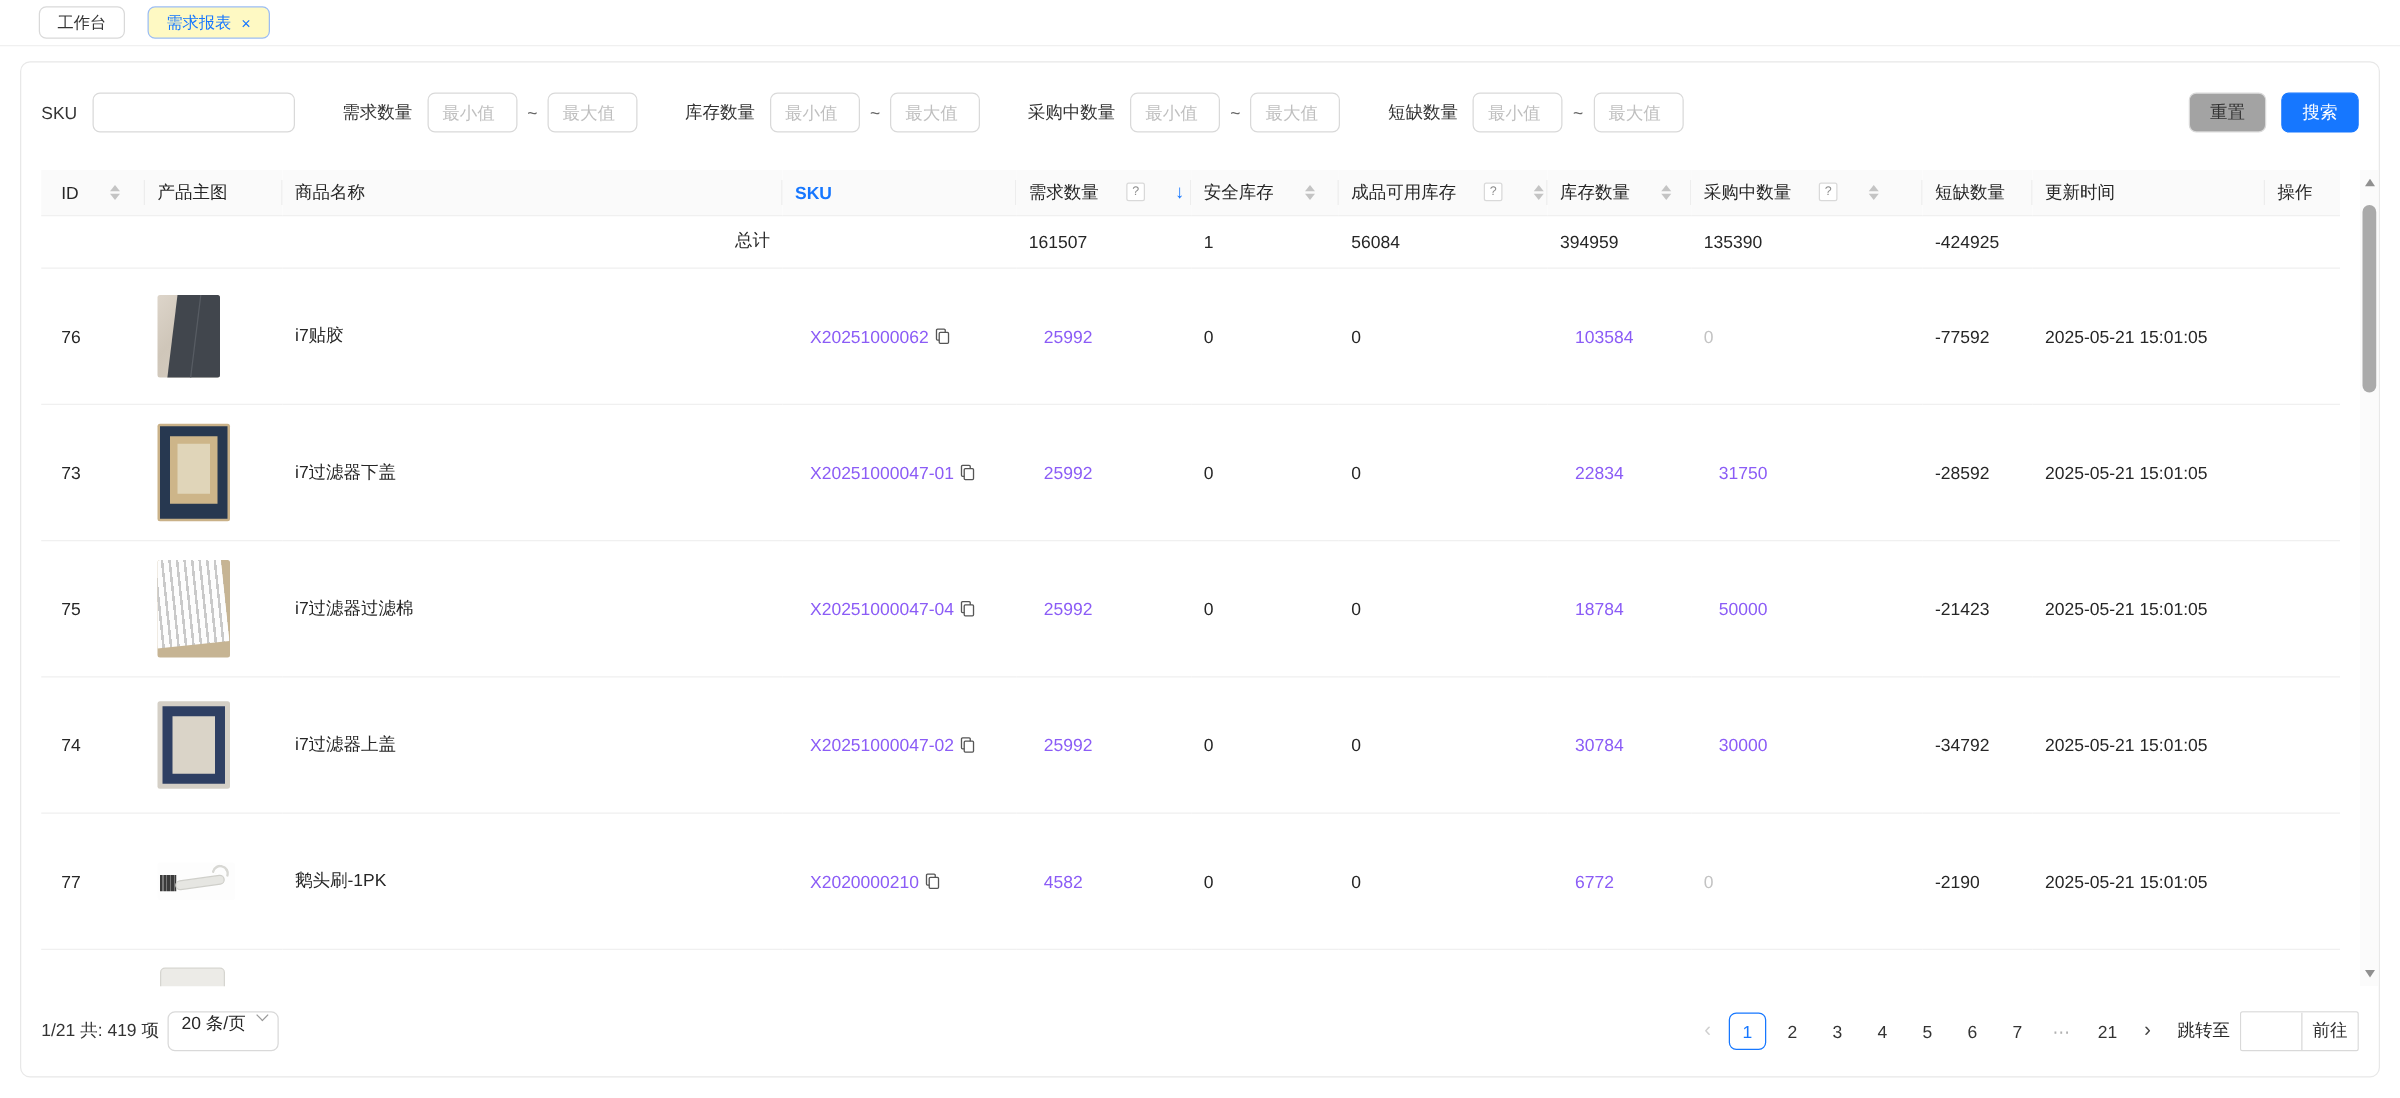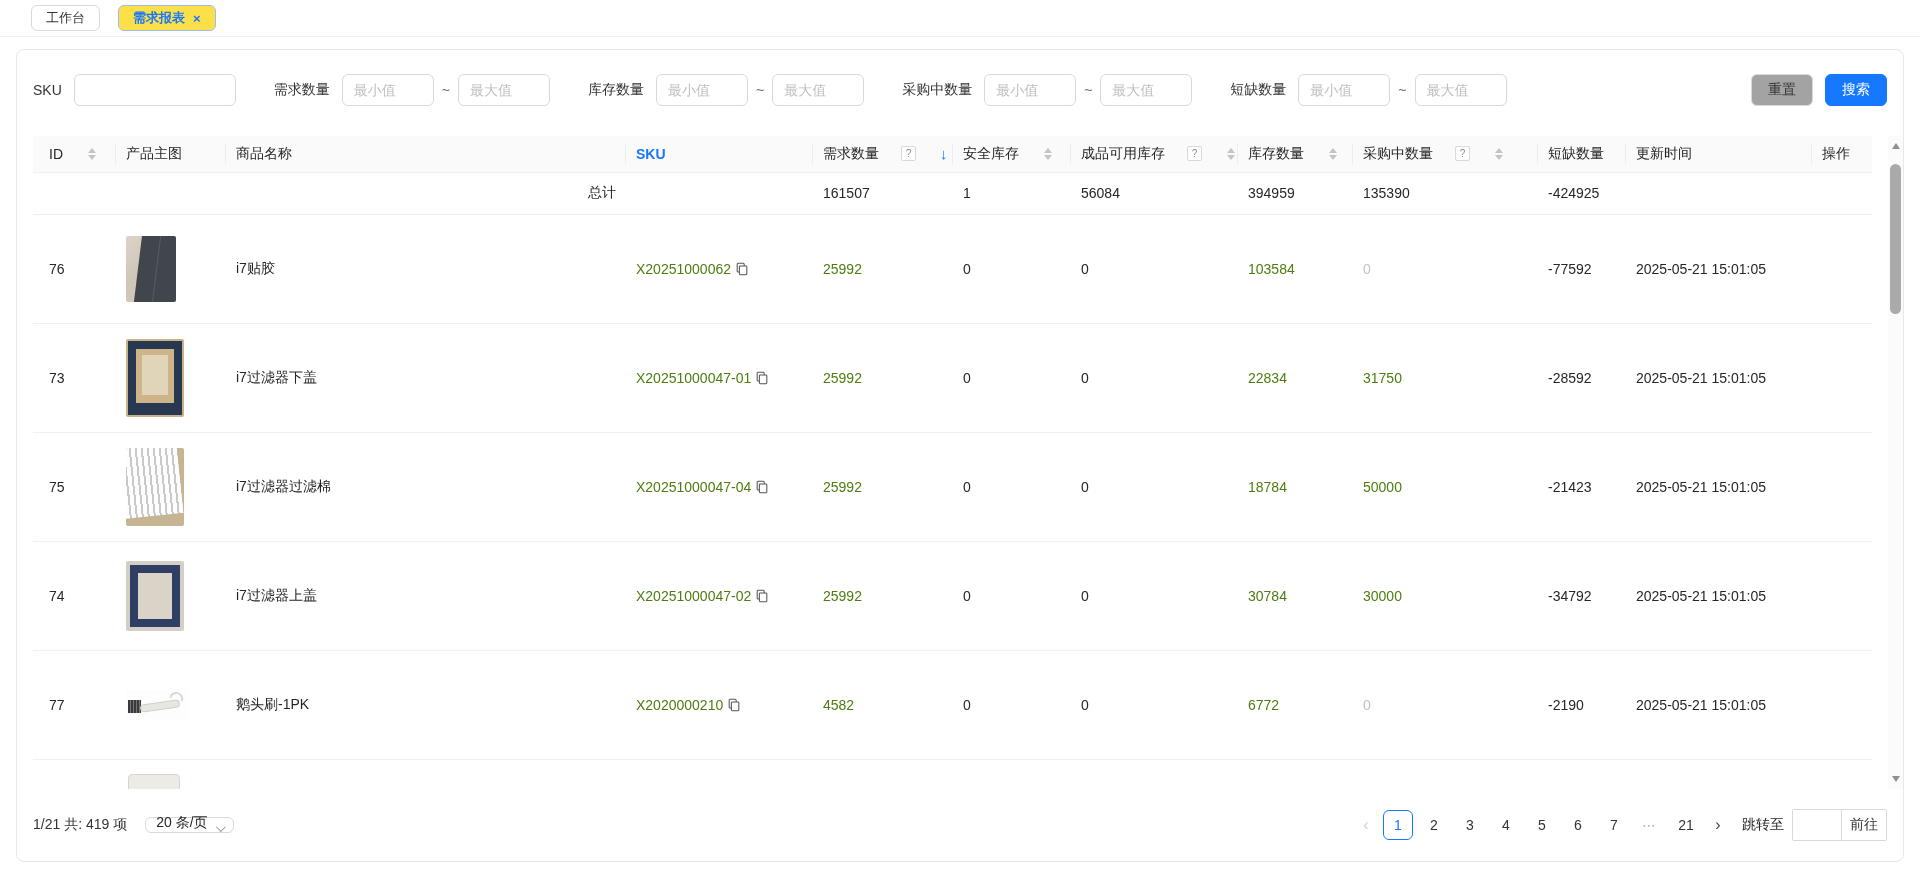--- a/index.html
+++ b/index.html
@@ -4,36 +4,36 @@
 <style>
   * { margin:0; padding:0; box-sizing:border-box; }
   html,body { width:1920px; height:878px; background:#fff; overflow:hidden;
     font-family:"Liberation Sans","DejaVu Sans",sans-serif; font-size:14px; color:#262626; }
 
   
   .tabbar { height:37px; display:flex; align-items:center; gap:18px; padding-left:31px;
     border-bottom:1px solid #f0f0f0; background:#fff; }
   .tab { height:26px; display:inline-flex; align-items:center; gap:8px; padding:0 14px;
     border:1px solid #d9d9d9; border-radius:6px; background:#fff; font-size:13px; color:#333; cursor:pointer; }
-  .tab.active { background:#fde047; border-color:#9cbdf3; color:#1677ff;font-weight:bold; }
+  .tab.active { background:#fef9c3; border-color:#9cbdf3; color:#1677ff; }
   .tab .close { font-size:13px; color:#1677ff; line-height:1; }
 
   
   .card { margin:12px 16px 16px; height:813px; border:1px solid #e8e8e8; border-radius:8px;
     background:#fff; overflow:hidden; display:flex; flex-direction:column; }
 
   
   .filterbar { display:flex; align-items:center; padding:24px 16px 30px 16px; flex:0 0 auto; }
   .fgroup { display:flex; align-items:center; margin-right:38px; }
   .fgroup .flabel { margin-right:12px; color:#333; white-space:nowrap; }
   .inp { height:32px; border:1px solid #d9d9d9; border-radius:6px; padding:0 11px; font-size:14px;
     font-family:inherit; color:#262626; outline:none; background:#fff; }
   .inp::placeholder { color:#bfbfbf; }
   .inp.sku { width:162px; }
-  .inp.minmax { width:92px; }
+  .inp.minmax { width:72px; }
   .tilde { margin:0 8px; color:#666; }
   .factions { margin-left:auto; display:flex; gap:12px; }
   .btn { height:32px; padding:0 16px; border-radius:6px; font-size:14px; font-family:inherit; cursor:pointer; }
   .btn.default { background:#a3a3a3; border:1px solid #d9d9d9; color:#333; }
   .btn.primary { background:#1677ff; border:1px solid #1677ff; color:#fff; }
 
   
   .table-wrap { position:relative; height:653px; overflow:hidden; padding:0 0 0 16px; flex:0 0 auto; }
   table { border-collapse:collapse; table-layout:fixed; width:1839px; }
   th { height:36px; background:#fafafa; font-weight:500; text-align:left; padding:0 10px;
@@ -41,21 +41,21 @@
   th:not(:last-child)::after { content:""; position:absolute; right:0; top:8px; bottom:8px; width:1px; background:#ededed; }
   th:first-child { padding-left:16px; }
   td { padding:0 10px; border-bottom:1px solid #f0f0f0; vertical-align:middle; white-space:nowrap; }
   td:first-child { padding-left:16px; }
   tr.summary td { height:42px; }
   tr.datarow td { height:109px; }
   tr.partialrow td { height:60px; border-bottom:none; vertical-align:top; padding-top:6px; }
   .th-flex { display:inline-flex; align-items:center; gap:22px; }
   .th-sku { color:#1677ff; font-weight:600; }
   .t-center { text-align:right; }
-  .link { color:#4d7c0f; text-decoration:none; cursor:pointer; }
+  .link { color:#8b5cf6; text-decoration:none; cursor:pointer;margin-left:12px; }
   .muted { color:#c3c3c3; }
 
   
   .sorter { display:inline-flex; flex-direction:column; gap:2px; margin-left:3px; }
   .caret-up { width:0; height:0; border-left:4px solid transparent; border-right:4px solid transparent;
     border-bottom:5px solid #c4c4c4; }
   .caret-down { width:0; height:0; border-left:4px solid transparent; border-right:4px solid transparent;
     border-top:5px solid #c4c4c4; }
   .sort-active-desc { color:#1677ff; font-size:15px; font-weight:bold; margin-left:2px; }
 
@@ -95,22 +95,22 @@
   .vscroll { position:absolute; top:0; right:0; width:15px; height:653px; background:#fbfbfb; }
   .sb-btn { position:absolute; left:0; width:15px; height:16px; display:flex; align-items:center; justify-content:center; }
   .sb-btn.up { top:2px; } .sb-btn.down { bottom:2px; }
   .tri-up { width:0; height:0; border-left:4px solid transparent; border-right:4px solid transparent; border-bottom:6px solid #909090; }
   .tri-down { width:0; height:0; border-left:4px solid transparent; border-right:4px solid transparent; border-top:6px solid #909090; }
   .sb-thumb { position:absolute; left:2px; top:28px; width:11px; height:150px; background:#aaaaaa; border-radius:6px; }
 
   
   .pagination { display:flex; align-items:center; padding:0 16px; flex:1 0 auto; }
   .pg-total { color:#333; }
-  .pg-size { display:inline-flex; align-items:flex-end; gap:8px; height:16px; border:1px solid #d9d9d9;
-    border-radius:6px; padding:0 10px; margin-left:18px; cursor:pointer; background:#fff; }
+  .pg-size { display:inline-flex; align-items:flex-start; gap:8px; height:32px; border:1px solid #d9d9d9;
+    border-radius:6px; padding:0 10px; margin-left:7px; cursor:pointer; background:#fff; }
   .chev-down { width:7px; height:7px; border-right:1.5px solid #999; border-bottom:1.5px solid #999;
     transform:rotate(45deg) translateY(-2px); }
   .pg-right { margin-left:auto; display:flex; align-items:center; }
   .pg-arrow { width:28px; height:32px; display:flex; align-items:center; justify-content:center;
     font-size:16px; cursor:pointer; }
   .pg-arrow.disabled { color:#d0d0d0; cursor:default; }
   .pg-arrow.enabled { color:#444; }
   .pg-item { min-width:30px; height:30px; margin:0 3px; display:flex; align-items:center; justify-content:center;
     border-radius:6px; cursor:pointer; color:#333; }
   .pg-item.active { border:1px solid #1677ff; color:#1677ff; background:#fff; }

